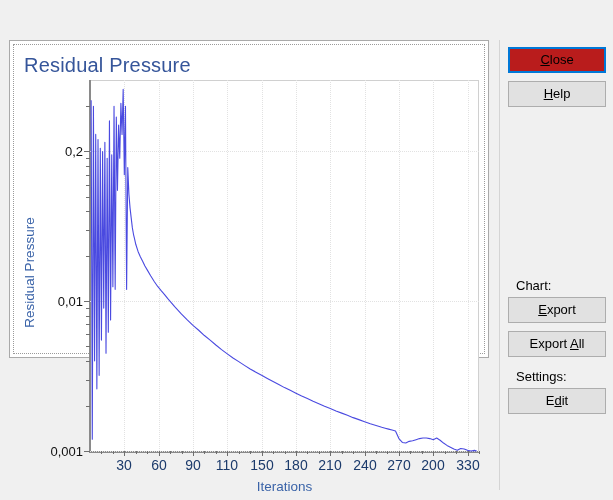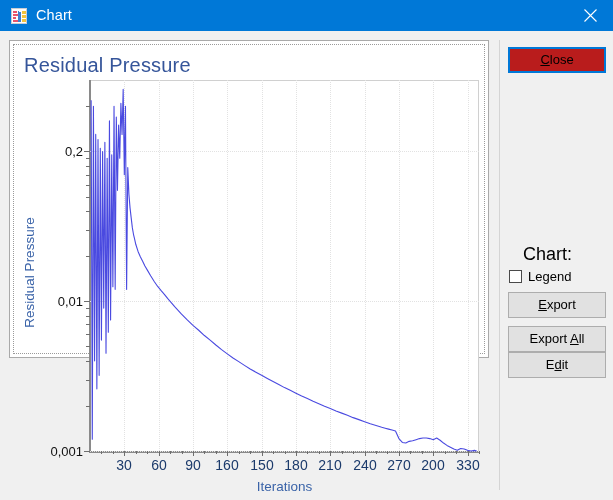--- a/index.html
+++ b/index.html
@@ -117,53 +117,34 @@
     background:#e1e1e1;border:1px solid #adadad;
     font-family:"Liberation Sans", sans-serif;font-size:13px;color:#000;
     text-align:center;line-height:24px;padding:0;cursor:default;
   }
   .btn.default{
     border:1px solid #0078d7;outline:1px solid #0078d7;outline-offset:-2px;
     background:#b91c1c;
   }
   .u{text-decoration:underline;text-underline-offset:1px;}
   .sect-label{
-    font-size:18px;color:#000;margin:0 0 4px 15px;
+    font-size:13px;color:#000;margin:0 0 4px 8px;
   }
   .cb-row{display:flex;align-items:center;margin:0 0 8px 1px;}
   .cb{
     width:13px;height:13px;border:1px solid #4a4a4a;background:#fff;
     box-sizing:border-box;margin-right:6px;flex:0 0 auto;
   }
   .cb-label{font-size:13px;color:#000;}
 </style>
 </head>
 <body>
 
 <div id="app">
 
-  <div class="titlebar">
-    <span class="title-icon">
-      <i class="ti-r1"></i>
-        <i class="ti-r2"></i>
-        <i class="ti-r3"></i>
-        <i class="ti-r4"></i>
-      <i class="ti-b1"></i>
-        <i class="ti-b2"></i>
-      <i class="ti-y1"></i>
-        <i class="ti-y2"></i>
-        <i class="ti-y3"></i>
-    </span>
-    <span class="title-text">Chart</span>
-    <span class="close-btn">
-      <svg width="13" height="13" viewBox="0 0 13 13">
-          <path d="M0.5 0.5 L12.5 12.5 M12.5 0.5 L0.5 12.5" stroke="#ffffff" stroke-width="1.1" fill="none"></path>
-        </svg>
-    </span>
-  </div>
 
   <div class="chart-panel">
     <div class="focus-ring"></div>
     <div class="chart-title">Residual Pressure</div>
 
     <div class="plot-box"></div>
     <div class="axis-v"></div>
     <div class="axis-h"></div>
 
     <div id="grid-layer">
@@ -235,21 +216,21 @@
         <div class="tick-y" style="top: 305px; left: 76px; width: 4px;"></div>
         <div class="tick-y" style="top: 293px; left: 76px; width: 4px;"></div>
         <div class="tick-y" style="top: 283px; left: 76px; width: 4px;"></div>
         <div class="tick-y" style="top: 275px; left: 76px; width: 4px;"></div>
         <div class="tick-y" style="top: 267px; left: 76px; width: 4px;"></div>
       </div>
     <div id="xlabel-layer">
         <div class="xlab" style="left: 114px;">30</div>
         <div class="xlab" style="left: 149px;">60</div>
         <div class="xlab" style="left: 183px;">90</div>
-        <div class="xlab" style="left: 217px;">160</div>
+        <div class="xlab" style="left: 217px;">110</div>
         <div class="xlab" style="left: 252px;">150</div>
         <div class="xlab" style="left: 286px;">180</div>
         <div class="xlab" style="left: 320px;">210</div>
         <div class="xlab" style="left: 355px;">240</div>
         <div class="xlab" style="left: 389px;">270</div>
         <div class="xlab" style="left: 423px;">200</div>
         <div class="xlab" style="left: 458px;">330</div>
       </div>
     <div class="ylab-wrap" id="ylabel-layer">
         <div class="ylab" style="top: 110px;">0,2</div>
@@ -262,25 +243,23 @@
       </svg>
 
     <div class="axis-title-x">Iterations</div>
     <div class="axis-title-y">Residual Pressure</div>
   </div>
 
   <div class="splitter"></div>
 
   <div class="side">
     <button class="btn default" style="margin-top:7px;"><span class="u">C</span><span>lose</span></button>
+    <button class="btn" style="margin-top:8px;"><span class="u">H</span><span>elp</span></button>
 
     <div style="margin-top:171px;">
       <div class="sect-label">Chart:</div>
-      <div class="cb-row">
-        <span class="cb"></span>
-        <span class="cb-label">Legend</span>
-      </div>
       <button class="btn"><span class="u">E</span><span>xport</span></button>
       <button class="btn" style="margin-top:8px;"><span>Export </span><span class="u">A</span><span>ll</span></button>
+      <div class="sect-label" style="margin-top:12px;">Settings:</div>
       <button class="btn"><span>E</span><span class="u">d</span><span>it</span></button>
     </div>
   </div>
 </div>
 
 </body></html>

